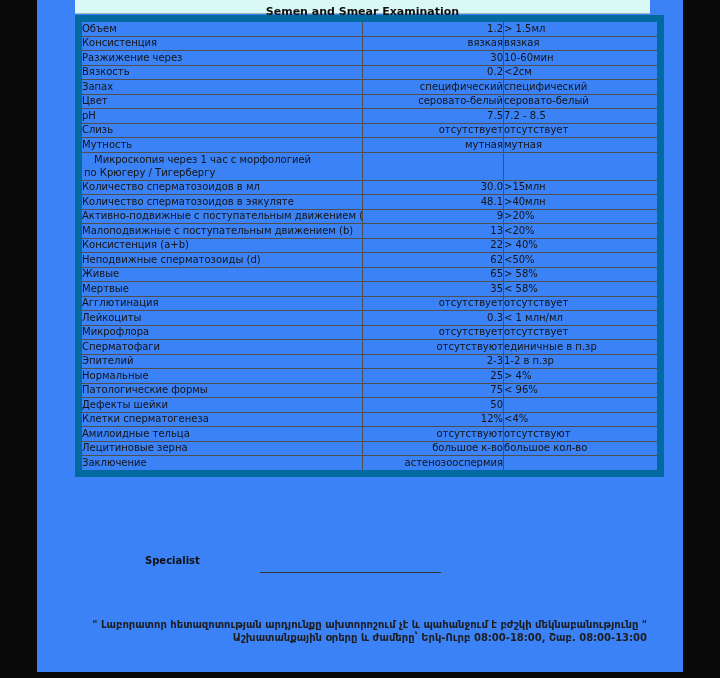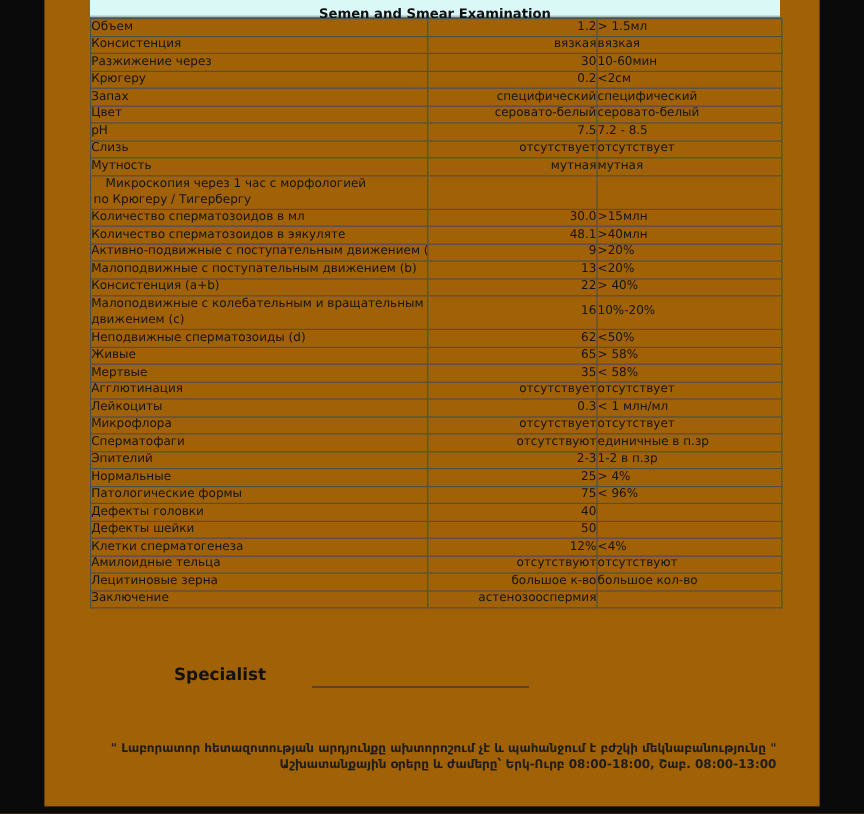--- a/index.html
+++ b/index.html
@@ -3,54 +3,54 @@
 <meta charset="utf-8">
 <style>
   html,body { margin:0; padding:0; }
   body {
     width:720px; height:678px; position:relative;
     background:#0a0a0a;
     font-family:"DejaVu Sans", sans-serif;
     -webkit-font-smoothing:antialiased;
   }
   .canvas { position:absolute; left:0; top:0; width:720px; height:678px; background:#0a0a0a; overflow:hidden; }
-  .page { position:absolute; left:37px; top:0; width:646px; height:672px; background:#a16207; }
+  .page { position:absolute; left:37px; top:0; width:646px; height:672px; background:#3b82f6; }
 
   .title-band {
     position:absolute; left:38px; top:0; width:575px; height:13px;
     background:#d9f8f6; border-bottom:1px solid #9fb8b8;
     text-align:center;
   }
   .title-band .title {
     font-size:11px; font-weight:bold; line-height:13px; color:#101010;
     letter-spacing:0;
   }
 
   table.exam-table {
     position:absolute; left:38px; top:15px; width:575px;
     border-collapse:collapse; table-layout:fixed;
-    border:1px solid #0369a1;
+    border:7px solid #0369a1;
   }
   table.exam-table td {
     border:1px solid #4f4f4f;
     font-size:10px; color:#141414;
     height:13.5px; line-height:12.5px;
     padding:0; overflow:hidden; white-space:nowrap;
     vertical-align:middle;
   }
   td.c1 { width:280px; padding-left:3px; }
   td.c2 { width:140px; text-align:right; }
   td.c3 { width:153px; padding-left:4px; }
   tr.tall td { height:27px;margin-top:31px; }
   .indent1 { padding-left:12px; line-height:13px; }
   .indent2 { padding-left:2px;  line-height:13px; }
 
   .sig-label {
     position:absolute; left:108px; top:555px;
-    font-size:14px; font-weight:bold; color:#111;
+    font-size:10px; font-weight:bold; color:#111;
   }
   .sig-line {
     position:absolute; left:223px; top:572px; width:181px; height:0;
     border-bottom:1px solid #333;
   }
 
   .footer {
     position:absolute; right:36px; top:618px;
     text-align:right; white-space:nowrap;
     font-size:10px; font-weight:bold; line-height:13px; color:#1d1d1d;
@@ -77,21 +77,21 @@
             <td class="c1">Консистенция</td>
             <td class="c2">вязкая</td>
             <td class="c3">вязкая</td>
           </tr>
           <tr>
             <td class="c1">Разжижение через</td>
             <td class="c2">30</td>
             <td class="c3">10-60мин</td>
           </tr>
           <tr>
-            <td class="c1">Крюгеру</td>
+            <td class="c1">Вязкость</td>
             <td class="c2">0.2</td>
             <td class="c3">&lt;2см</td>
           </tr>
           <tr>
             <td class="c1">Запах</td>
             <td class="c2">специфический</td>
             <td class="c3">специфический</td>
           </tr>
           <tr>
             <td class="c1">Цвет</td>
@@ -139,28 +139,20 @@
           <tr>
             <td class="c1">Малоподвижные с поступательным движением (b)</td>
             <td class="c2">13</td>
             <td class="c3">&lt;20%</td>
           </tr>
           <tr>
             <td class="c1">Консистенция (a+b)</td>
             <td class="c2">22</td>
             <td class="c3">&gt; 40%</td>
           </tr>
-          <tr class="tall">
-            <td class="c1">
-              <div>Малоподвижные с колебательным и вращательным</div>
-              <div>движением (c)</div>
-            </td>
-            <td class="c2">16</td>
-            <td class="c3">10%-20%</td>
-          </tr>
           <tr>
             <td class="c1">Неподвижные сперматозоиды (d)</td>
             <td class="c2">62</td>
             <td class="c3">&lt;50%</td>
           </tr>
           <tr>
             <td class="c1">Живые</td>
             <td class="c2">65</td>
             <td class="c3">&gt; 58%</td>
           </tr>
@@ -196,25 +188,20 @@
           </tr>
           <tr>
             <td class="c1">Нормальные</td>
             <td class="c2">25</td>
             <td class="c3">&gt; 4%</td>
           </tr>
           <tr>
             <td class="c1">Патологические формы</td>
             <td class="c2">75</td>
             <td class="c3">&lt; 96%</td>
-          </tr>
-          <tr>
-            <td class="c1">Дефекты головки</td>
-            <td class="c2">40</td>
-            <td class="c3"></td>
           </tr>
           <tr>
             <td class="c1">Дефекты шейки</td>
             <td class="c2">50</td>
             <td class="c3"></td>
           </tr>
           <tr>
             <td class="c1">Клетки  сперматогенеза</td>
             <td class="c2">12%</td>
             <td class="c3">&lt;4%</td>

